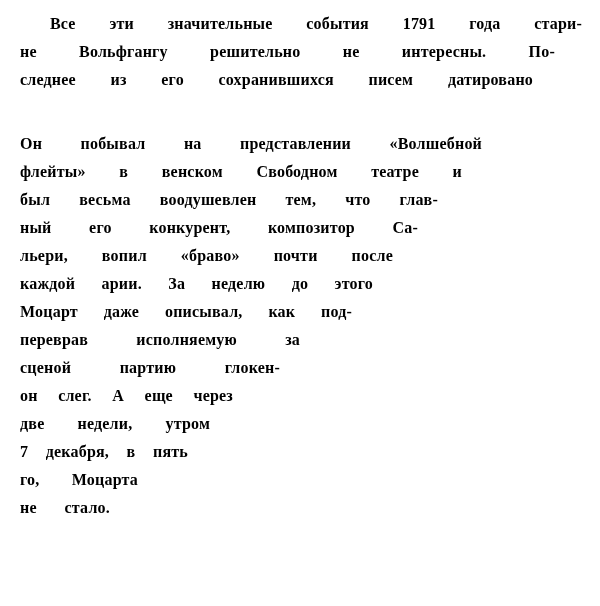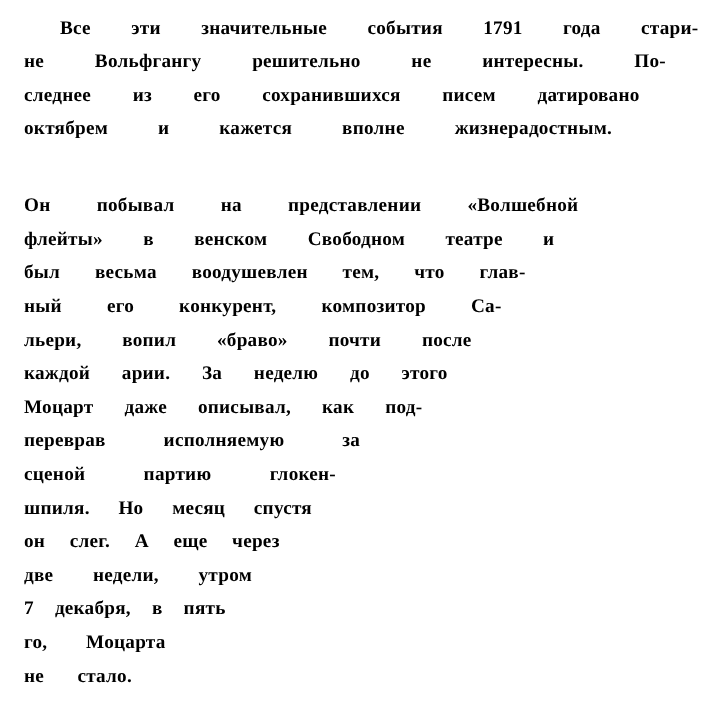--- a/index.html
+++ b/index.html
@@ -31,30 +31,28 @@
   }
 </style>
 </head>
 <body style="background: rgb(255, 255, 255);">
 
 <div class="page">
   <div class="text-block" style="color: rgb(0, 0, 0); font-size: 16px; line-height: 28px; padding-left: 20px; padding-top: 10px;">
       <div class="line" style="width: 562px; text-indent: 30px;">Все эти значительные события 1791 года стари-</div>
       <div class="line" style="width: 535px;">не Вольфгангу решительно не интересны. По-</div>
       <div class="line" style="width: 513px;">следнее из его сохранившихся писем датировано</div>
-      <div class="line" style="width: 490px;">октябрем и кажется вполне жизнерадостным.</div>
       <div class="line" style="width: 462px; margin-top: 36px;">Он побывал на представлении «Волшебной</div>
       <div class="line" style="width: 442px;">флейты» в венском Свободном театре и</div>
       <div class="line" style="width: 418px;">был весьма воодушевлен тем, что глав-</div>
       <div class="line" style="width: 398px;">ный его конкурент, композитор Са-</div>
       <div class="line" style="width: 373px;">льери, вопил «браво» почти после</div>
       <div class="line" style="width: 353px;">каждой арии. За неделю до этого</div>
       <div class="line" style="width: 332px;">Моцарт даже описывал, как под-</div>
       <div class="line" style="width: 280px;">переврав исполняемую за</div>
       <div class="line" style="width: 260px;">сценой партию глокен-</div>
-      <div class="line" style="width: 240px;">шпиля. Но месяц спустя</div>
       <div class="line" style="width: 213px;">он слег. А еще через</div>
       <div class="line" style="width: 190px;">две недели, утром</div>
       <div class="line" style="width: 168px;">7 декабря, в пять</div>
       <div class="line" style="width: 118px;">го, Моцарта</div>
       <div class="line" style="width: 90px;">не стало.</div>
     </div>
 </div>
 
 </body></html>

